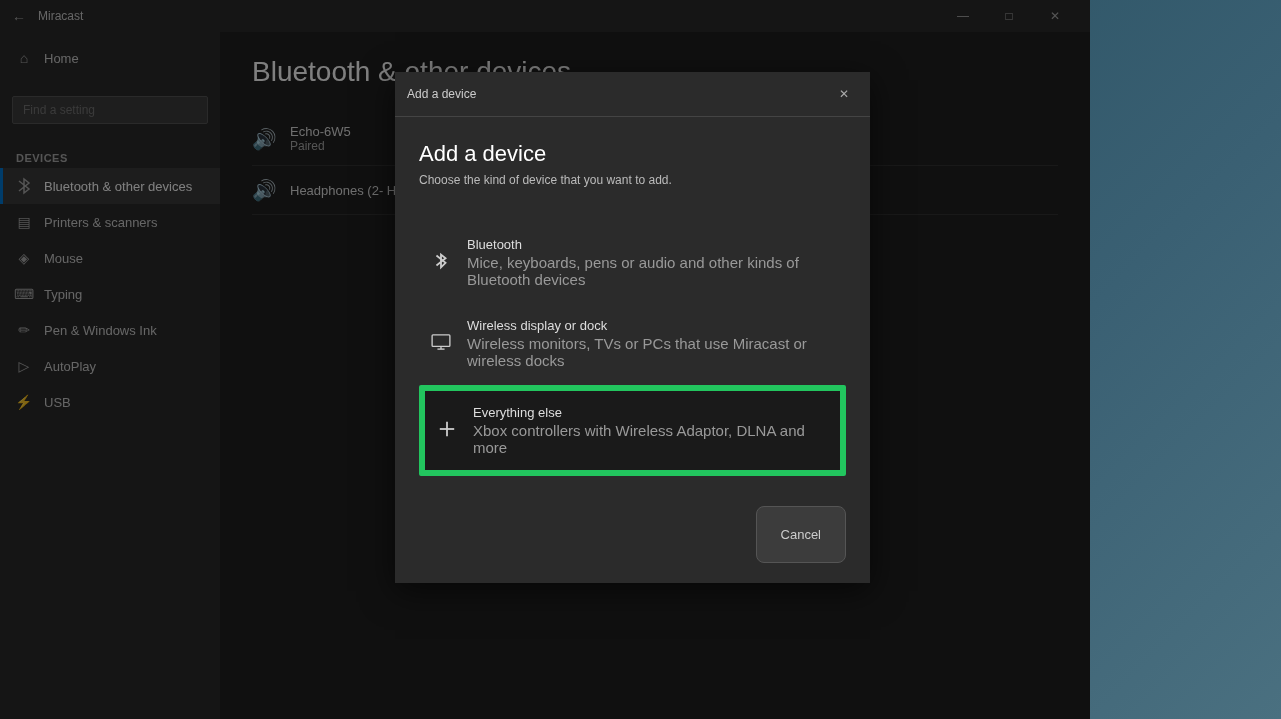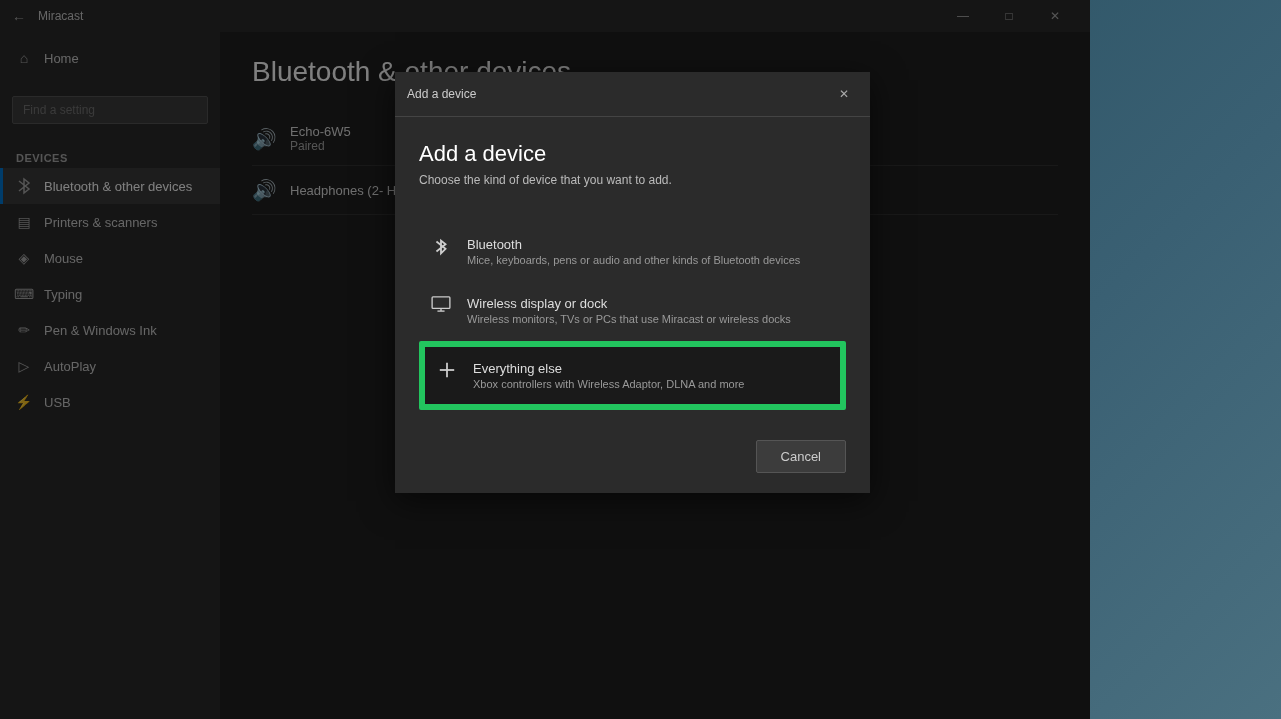--- a/index.html
+++ b/index.html
@@ -211,20 +211,21 @@
       color: white;
       margin-bottom: 6px;
     }
     .dialog-subtext {
       font-size: 12px;
       color: #bbb;
       margin-bottom: 36px;
     }
     .device-option {
       display: flex;
+      align-items: center;
       gap: 16px;
       padding: 14px 12px;
       cursor: pointer;
       border-radius: 2px;
       margin-bottom: 2px;
     }
     .device-option.highlighted {
       background: #1a1a1a;
       border: 6px solid #22c55e;
     }
@@ -237,35 +238,35 @@
     }
     .option-texts { flex: 1; }
     .option-title {
       color: #ddd;
       font-size: 13px;
       font-weight: 500;
       margin-bottom: 2px;
     }
     .option-desc {
       color: #999;
-      font-size: 11px;
+      font-size: 15px;
     }
     .dialog-footer {
       display: flex;
       justify-content: flex-end;
       padding: 12px 24px 20px;
     }
     .cancel-btn {
       background: #3c3c3c;
       color: #ccc;
       border: 1px solid #555;
-      padding: 8px 24px;
+      padding: 20px 24px;
       font-size: 13px;
       cursor: pointer;
-      border-radius: 2px;
+      border-radius: 8px;
     }
   </style>
 </head>
 <body>
 
 <div class="settings-window">
 
   <div class="title-bar">
     <span class="title-bar-back">←</span>
     <span class="title-bar-title">Miracast</span>

